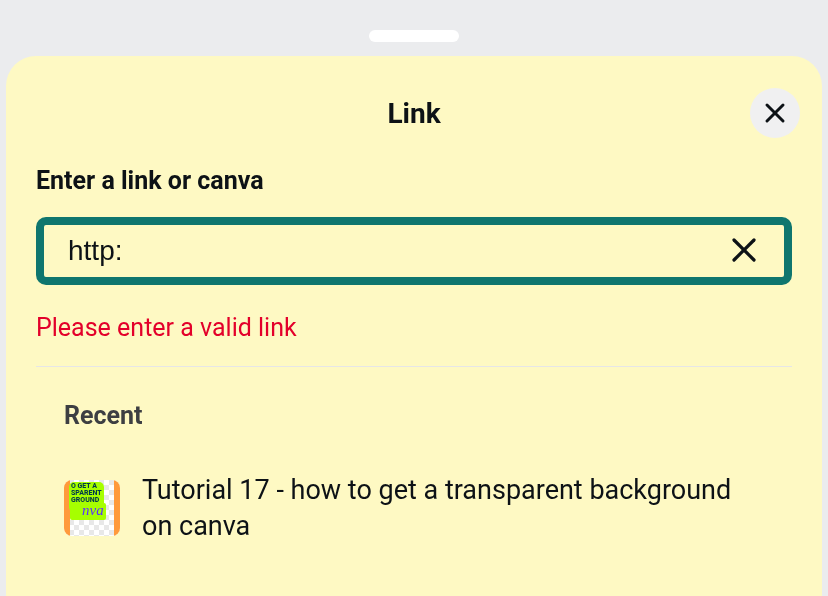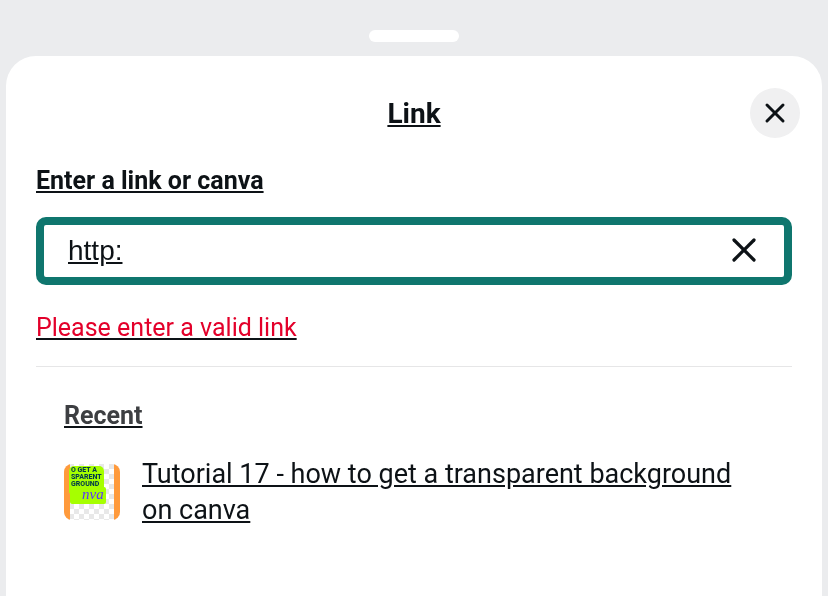--- a/index.html
+++ b/index.html
@@ -19,24 +19,23 @@
     height: 12px;
     background: #ffffff;
     border-radius: 6px;
   }
   .sheet {
     position: absolute;
     top: 56px;
     left: 6px;
     right: 6px;
     bottom: 0;
-    background: #ffffff;
+    background: #fef9c3;
     border-radius: 30px 30px 0 0;
     padding-top: 32px;
-    text-decoration: underline;
   }
   .header {
     position: relative;
     display: flex;
     align-items: center;
     justify-content: center;
     height: 50px;
     margin-bottom: 28px;
   }
   .title {
@@ -101,21 +100,21 @@
   .divider {
     height: 1px;
     background: #e6e6e7;
     margin: 24px 0 34px 0;
   }
   .recent-area { padding: 0 58px; }
   .recent-heading {
     font-size: 25px;
     font-weight: 700;
     color: #3d3f42;
-    margin-bottom: 26px;
+    margin-bottom: 42px;
   }
   .recent-item {
     display: flex;
     align-items: center;
     gap: 22px;
     cursor: pointer;
   }
   .thumb {
     width: 56px;
     height: 56px;

